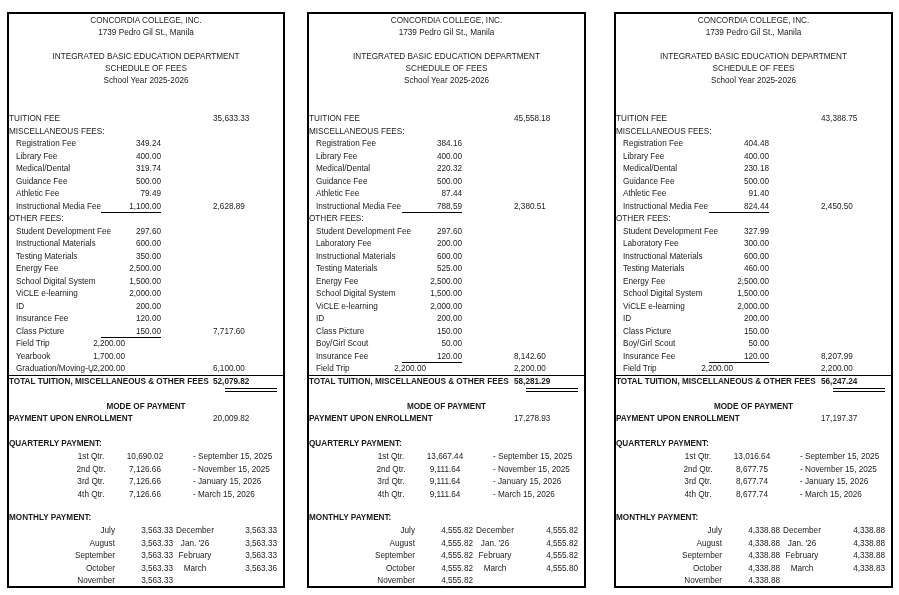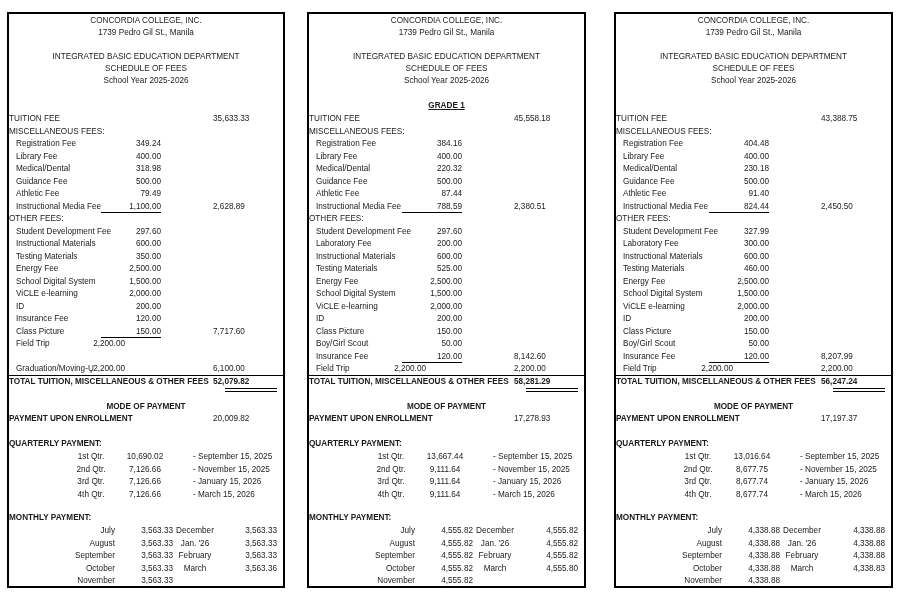--- a/index.html
+++ b/index.html
@@ -49,21 +49,21 @@
     <div class="row" style="top:124px">
       <span class="c lbl ind">Registration Fee</span>
       <span class="c a2">349.24</span>
     </div>
     <div class="row" style="top:136.5px">
       <span class="c lbl ind">Library Fee</span>
       <span class="c a2">400.00</span>
     </div>
     <div class="row" style="top:149px">
       <span class="c lbl ind">Medical/Dental</span>
-      <span class="c a2">318.98</span>
+      <span class="c a2">319.74</span>
     </div>
     <div class="row" style="top:161.5px">
       <span class="c lbl ind">Guidance Fee</span>
       <span class="c a2">500.00</span>
     </div>
     <div class="row" style="top:174px">
       <span class="c lbl ind">Athletic Fee</span>
       <span class="c a2">79.49</span>
     </div>
     <div class="row" style="top:186.5px">
@@ -107,20 +107,24 @@
       <span class="c a2">120.00</span>
     </div>
     <div class="row" style="top:311.5px">
       <span class="c lbl ind">Class Picture</span>
       <span class="c a2 ul">150.00</span>
       <span class="c a3">7,717.60</span>
     </div>
     <div class="row" style="top:324px">
       <span class="c lbl ind">Field Trip</span>
       <span class="c a1">2,200.00</span>
+    </div>
+    <div class="row" style="top:336.5px">
+      <span class="c lbl ind">Yearbook</span>
+      <span class="c a1">1,700.00</span>
     </div>
     <div class="row" style="top:349px">
       <span class="c lbl ind">Graduation/Moving-U̧</span>
       <span class="c a1">2,200.00</span>
       <span class="c a3">6,100.00</span>
     </div>
     <div class="row bold totrow" style="top:360.5px">
       <span class="c lbl">TOTAL TUITION, MISCELLANEOUS &amp; OTHER FEES</span>
       <span class="c a3">52,079.82</span>
     </div>
@@ -184,21 +188,20 @@
       <span class="c m-lbl1">November</span>
       <span class="c m-amt1">3,563.33</span>
     </div>
   </div>
 <div id="p1" class="panel">
     <div class="hdr" style="top:1px">CONCORDIA COLLEGE, INC.</div>
     <div class="hdr" style="top:13px">1739 Pedro Gil St., Manila</div>
     <div class="hdr" style="top:37px">INTEGRATED BASIC EDUCATION DEPARTMENT</div>
     <div class="hdr" style="top:49px">SCHEDULE OF FEES</div>
     <div class="hdr" style="top:61px">School Year 2025-2026</div>
-    <div class="hdr" style="top:86px"><span class="title">GRADE 1</span></div>
     <div class="row" style="top:99px">
       <span class="c lbl">TUITION FEE</span>
       <span class="c a3">45,558.18</span>
     </div>
     <div class="row" style="top:111.5px">
       <span class="c lbl">MISCELLANEOUS FEES:</span>
     </div>
     <div class="row" style="top:124px">
       <span class="c lbl ind">Registration Fee</span>
       <span class="c a2">384.16</span>

